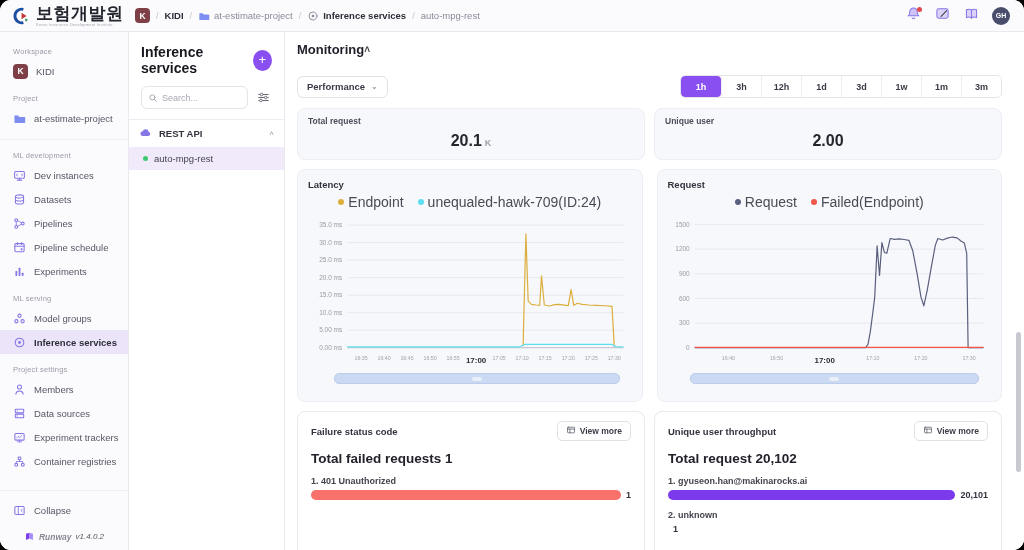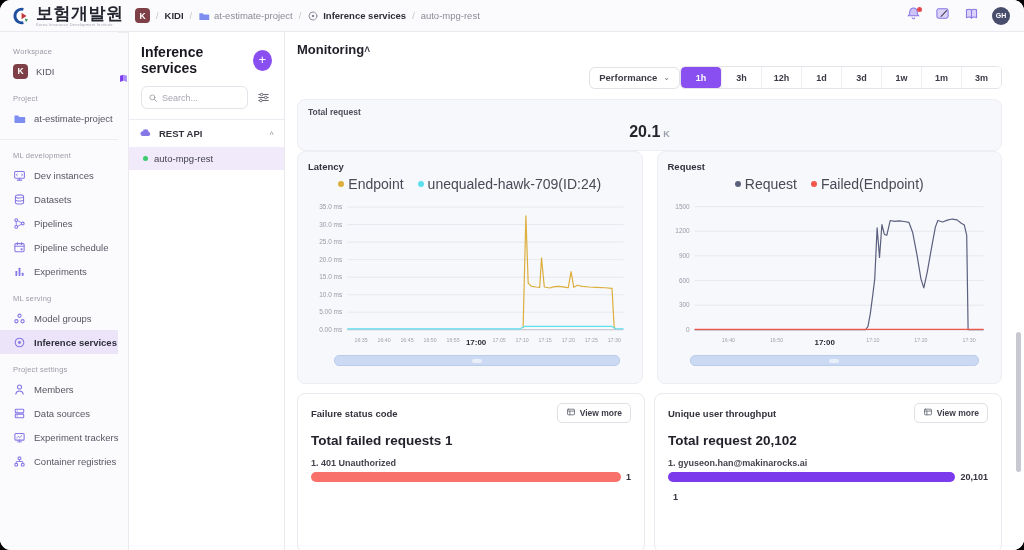--- a/index.html
+++ b/index.html
@@ -19,21 +19,21 @@
   .crumb-avatar { width:15px; height:15px; border-radius:4px; background:#7E4046; color:#fff; font-size:8.5px; font-weight:700; display:flex; align-items:center; justify-content:center; }
   .topbar-actions { display:flex; align-items:center; gap:13px; padding-right:14px; }
   .tb-icon { position:relative; width:16px; height:16px; display:flex; align-items:center; justify-content:center; cursor:pointer; }
   .tb-icon svg { width:15px; height:15px; }
   .bell-dot { position:absolute; top:-1px; right:-1px; width:5px; height:5px; border-radius:50%; background:#E5484D; }
   .avatar { width:18px; height:18px; border-radius:50%; background:#474D6B; color:#fff; font-size:7px; font-weight:700; display:flex; align-items:center; justify-content:center; cursor:pointer; }
 
   .app-body { display:flex; height:518px; }
 
   
-  .sidebar { width:129px; flex:none; background:#FBFBFD; border-right:1px solid #E9E9EF; display:flex; flex-direction:row; overflow:hidden; }
+  .sidebar { width:129px; flex:none; background:#FBFBFD; border-right:1px solid #E9E9EF; display:flex; flex-direction:column; overflow:hidden; }
   .side-scroll { flex:1; padding-top:4px; }
   .side-label { font-size:7.5px; color:#9B9BA8; margin:11px 0 3px 13px; letter-spacing:.2px; }
   .side-item { display:flex; align-items:center; gap:8px; height:24px; padding-left:13px; cursor:pointer; }
   .side-item.selected { background:#ECE5F9; }
   .side-item .ic { width:13px; height:13px; flex:none; display:flex; }
   .side-item .ic svg { width:13px; height:13px; }
   .side-item-label { font-size:9.5px; color:#565664; font-weight:500; white-space:nowrap; }
   .side-item.selected .side-item-label { color:#2E2E3A; font-weight:700; }
   .mini-avatar { width:15px; height:15px; border-radius:4px; background:#7E4046; color:#fff; font-size:8.5px; font-weight:700; display:flex; align-items:center; justify-content:center; flex:none; }
   .side-divider { height:1px; background:#ECECF2; margin:9px 0 2px 0; }
@@ -62,36 +62,36 @@
   .tree-item { display:flex; align-items:center; gap:6px; height:23px; padding-left:14px; cursor:pointer; }
   .tree-item.selected { background:#F0EAFB; }
   .status-dot { width:5px; height:5px; border-radius:50%; flex:none; }
   .tree-item-label { font-size:9.5px; color:#44444E; }
 
   
   .main { flex:1; background:#fff; padding:0 22px 0 12px; position:relative; overflow:hidden; }
   .main-title-row { display:flex; align-items:center; padding-top:10px; }
   .main-title { font-size:13px; font-weight:800; color:#1E1E28; }
   .main-title-chevron { font-size:10px; color:#3A3A46; font-weight:700; cursor:pointer; }
-  .controls-row { display:flex; align-items:center; justify-content:flex-end; margin-top:9px; }
+  .controls-row { display:flex; align-items:center; justify-content:space-between; margin-top:18px; }
   .perf-btn { display:flex; align-items:center; gap:6px; border:1px solid #E1E1E8; background:#fff; border-radius:6px; height:22px; padding:0 9px; font-size:9.5px; color:#3A3A46; font-weight:600; cursor:pointer; font-family:inherit; }
   .perf-caret { font-size:8px; color:#8A8A96; }
   .segmented { display:flex; border:1px solid #E4E4EA; border-radius:5px; overflow:hidden; background:#fff; }
   .seg { width:40px; height:21px; border:none; background:#fff; font-size:9px; font-weight:700; color:#3A3A46; cursor:pointer; border-left:1px solid #EDEDF2; font-family:inherit; }
   .seg:first-child { border-left:none; }
   .seg.active { background:#8A4FF0; color:#fff; border-radius:4px; }
 
   .metrics { display:flex; gap:9px; margin-top:10px; }
   .metric-card { flex:1; background:#F7F8FB; border:1px solid #EDEDF3; border-radius:8px; height:52px; padding:7px 10px; }
   .metric-label { font-size:8.5px; color:#4E4E5A; font-weight:600; }
   .metric-value { text-align:center; margin-top:6px; }
   .metric-num { font-size:16px; font-weight:800; color:#25252E; }
   .metric-unit { font-size:9px; color:#9CA0AC; font-weight:600; margin-left:3px; }
 
-  .charts-row { display:flex; gap:14px; }
+  .charts-row { display:flex; gap:14px; margin-top:9px; }
   .chart-card { flex:1; background:#F7F8FB; border:1px solid #EDEDF3; border-radius:8px; height:233px; padding:9px 10px 8px 10px; }
   .chart-title { font-size:9.5px; font-weight:700; color:#33333E; }
   .legend { display:flex; justify-content:center; gap:14px; margin-top:6px; height:12px; }
   .legend-item { display:flex; align-items:center; gap:4px; font-size:14px; color:#4A4A56; font-weight:400;justify-content:space-between; }
   .legend-dot { width:6px; height:6px; border-radius:50%; }
   .chart-svg { display:block; width:100%; height:158px; margin-top:2px; }
   .range-slider { height:11px; border:1px solid #BCCDEC; background:#CBD9F2; border-radius:5px; position:relative; }
   .range-slider .grip { position:absolute; left:50%; top:3px; width:10px; height:4px; margin-left:-5px; border-radius:2px; background:#E9EFF9; }
   .slider-wrap-a { margin:5px 12px 0 26px; }
   .slider-wrap-b { margin:5px 12px 0 22px; }
@@ -404,20 +404,24 @@
             <button class="seg">1w</button>
             <button class="seg">1m</button>
             <button class="seg">3m</button>
           </div>
       </div>
 
       <div class="metrics" id="metrics">
           <div class="metric-card">
             <div class="metric-label">Total request</div>
             <div class="metric-value"><span class="metric-num">20.1</span><span class="metric-unit">K</span></div>
+          </div>
+          <div class="metric-card">
+            <div class="metric-label">Unique user</div>
+            <div class="metric-value"><span class="metric-num">2.00</span></div>
           </div>
         </div>
 
       <div class="charts-row">
         <section class="chart-card">
           <div class="chart-title">Latency</div>
           <div class="legend" id="legend-latency">
               <span class="legend-item">
                 <span class="legend-dot" style="background: rgb(220, 174, 60);"></span>
                 <span>Endpoint</span>
@@ -544,20 +548,21 @@
           <div class="bottom-total">Total request 20,102</div>
           <div id="user-items">
               <div class="bar-item">
                 <div class="bar-label">1. gyuseon.han@makinarocks.ai</div>
                 <div class="bar-row">
                   <div class="bar-fill" style="width: 90%; background: rgb(124, 58, 237);"></div>
                   <span class="bar-value">20,101</span>
                 </div>
               </div>
               <div class="bar-item">
+                <div class="bar-label">2. unknown</div>
                 <div class="bar-row" style="padding-left: 5px;">
                   <span class="bar-value">1</span>
                 </div>
               </div>
             </div>
         </section>
       </div>
 
       <div class="vscrollbar">
           <div class="vscroll-thumb"></div>

